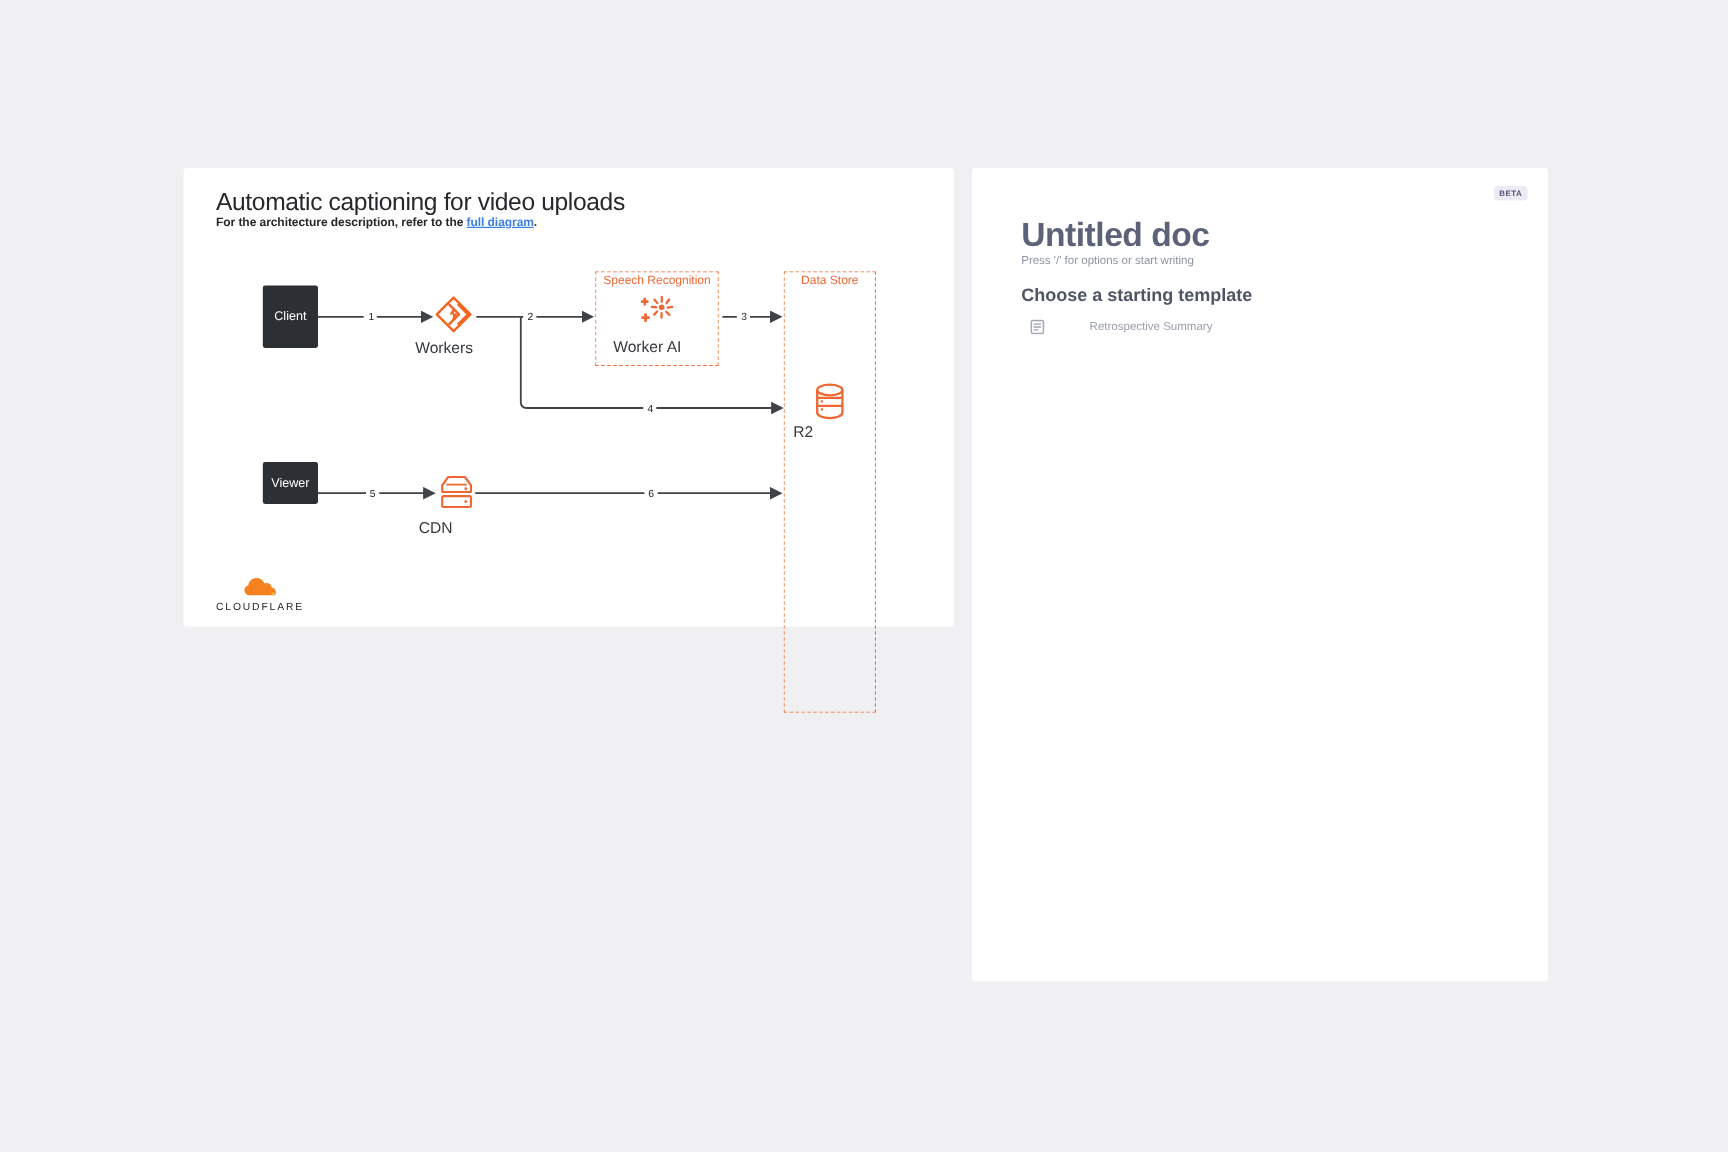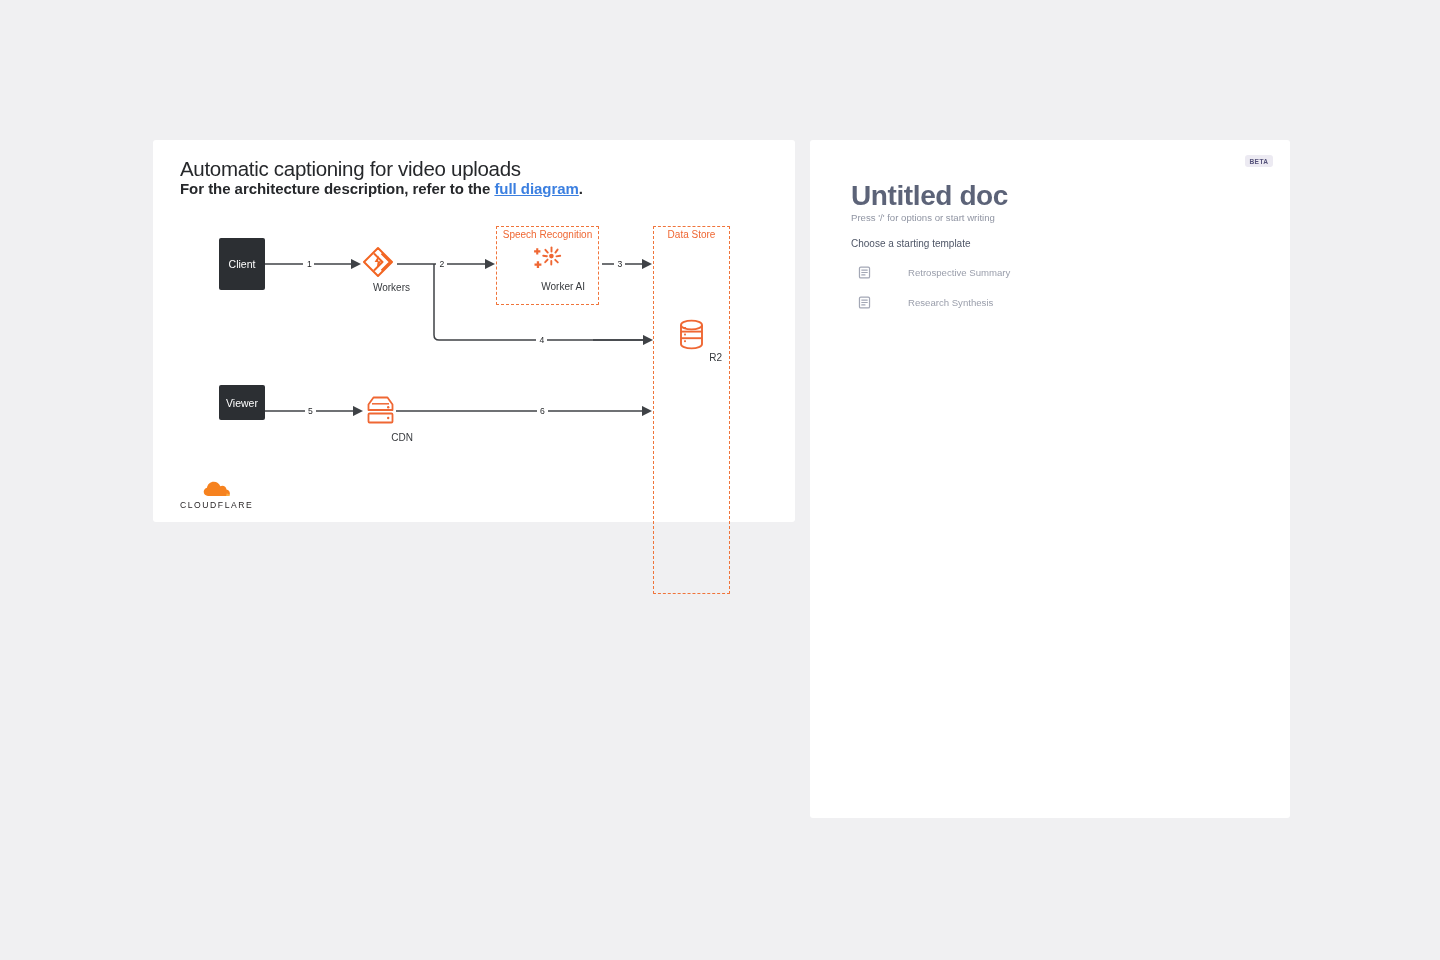--- a/index.html
+++ b/index.html
@@ -18,42 +18,42 @@
     background: #ffffff;
     border-radius: 3px;
   }
   #diagram-title {
     position: absolute; left: 27px; top: 17px;
     font-size: 20.5px; font-weight: 400; letter-spacing: -0.3px;
     color: #26282b;
   }
   #diagram-subtitle {
     position: absolute; left: 27px; top: 40px;
-    font-size: 15px; font-weight: bold; color: #26282b;
+    font-size: 10px; font-weight: bold; color: #26282b;
     letter-spacing: -0.05px;
   }
   #diagram-subtitle a {
     color: #3b7fe0; text-decoration: underline; font-weight: bold;
   }
 
   .svg-layer { position: absolute; left: 0; top: 0; }
 
   
   .dark-box {
     position: absolute;
     background: #2c2f33; border-radius: 2px;
     color: #ffffff; font-size: 10.5px;
     display: flex; align-items: center; justify-content: center;
   }
   #node-client { left: 66px; top: 98px; width: 46px; height: 52px; }
   #node-viewer { left: 66px; top: 245px; width: 46px; height: 35px; }
 
   .node-label {
-    position: absolute; font-size: 10px; color: #36393d;
-    text-align: right; white-space: nowrap;
+    position: absolute; font-size: 13px; color: #36393d;
+    text-align: left; white-space: nowrap;
   }
   .group-label {
     position: absolute; font-size: 10px; font-weight: normal;
     color: #ef6733; white-space: nowrap; text-align: center;
   }
   .dashed-group {
     position: absolute;
     border: 1.4px dashed #f0743a;
     border-radius: 1px;
   }
@@ -89,21 +89,21 @@
     position: absolute; left: 41px; top: 40px;
     font-size: 28px; font-weight: bold;
     color: #5c6378; letter-spacing: -0.4px;
   }
   #doc-hint {
     position: absolute; left: 41px; top: 72px;
     font-size: 9.6px; color: #9095a3;
   }
   #templates-heading {
     position: absolute; left: 41px; top: 98px;
-    font-size: 10px; font-weight: normal; color: #4e5566;
+    font-size: 15px; font-weight: bold; color: #4e5566;
   }
   #template-list { position: absolute; left: 48px; top: 122px; width: 380px; }
   .template-item {
     display: flex; align-items: center;
     height: 21px; margin-bottom: 8.5px; cursor: pointer; gap: 28px;
   }
   .template-item .doc-icon { width: 13px; height: 13px; margin-right: 9px; flex: 0 0 auto; }
   .template-item .t-label { font-size: 9.6px; color: #9a9eab; }
 </style>
 </head>
@@ -261,29 +261,18 @@
           <g stroke="#a3a7b5" stroke-width="1.4" stroke-linecap="round">
             <line x1="4.6" y1="5" x2="11.4" y2="5"></line>
             <line x1="4.6" y1="8" x2="11.4" y2="8"></line>
             <line x1="4.6" y1="11" x2="8.6" y2="11"></line>
           </g>
         </svg>
         <span class="t-label">Retrospective Summary</span>
       </div>
 
 
-      <div class="template-item">
-        <svg class="doc-icon" viewBox="0 0 16 16">
-          <rect x="1.8" y="1.3" width="12.4" height="13.4" rx="1.6" fill="none" stroke="#a3a7b5" stroke-width="1.5"></rect>
-          <g stroke="#a3a7b5" stroke-width="1.4" stroke-linecap="round">
-            <line x1="4.6" y1="5" x2="11.4" y2="5"></line>
-            <line x1="4.6" y1="8" x2="11.4" y2="8"></line>
-            <line x1="4.6" y1="11" x2="8.6" y2="11"></line>
-          </g>
-        </svg>
-        <span class="t-label">Research Synthesis</span>
-      </div>
 
 
     </div>
   </div>
 
 </div>
 
 </body></html>

